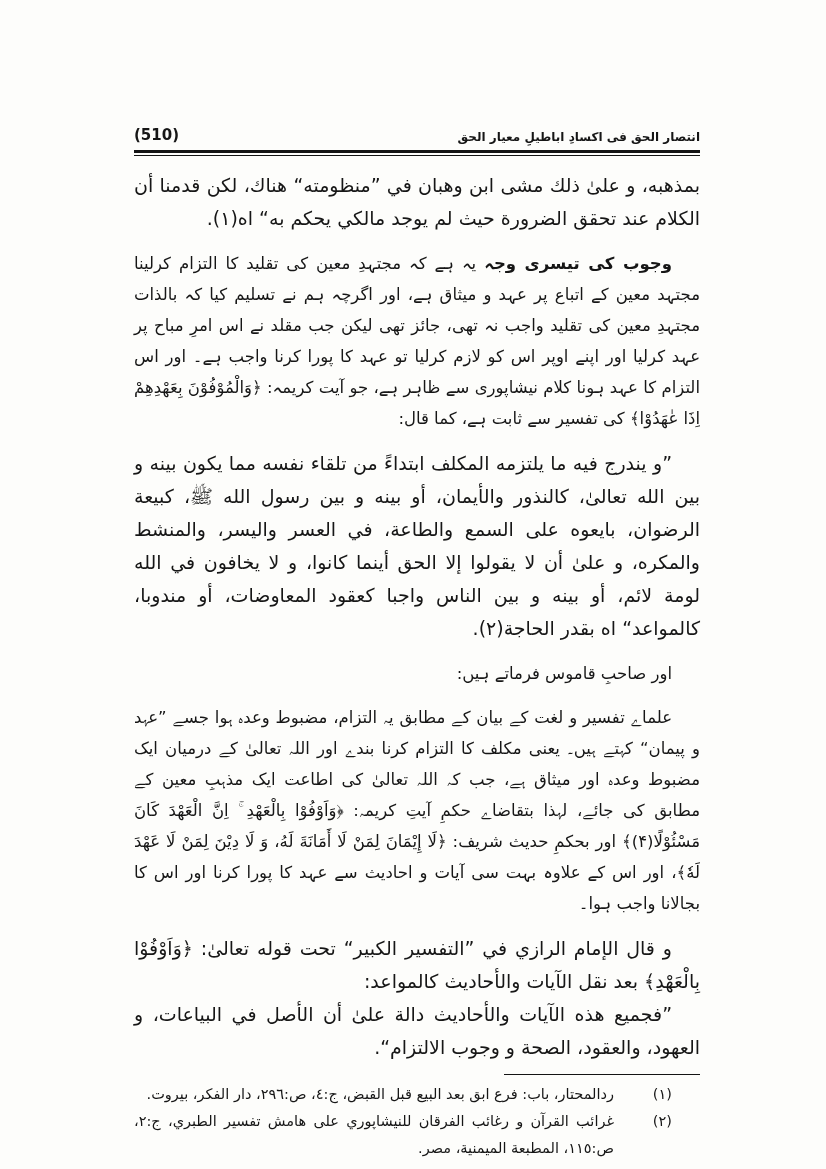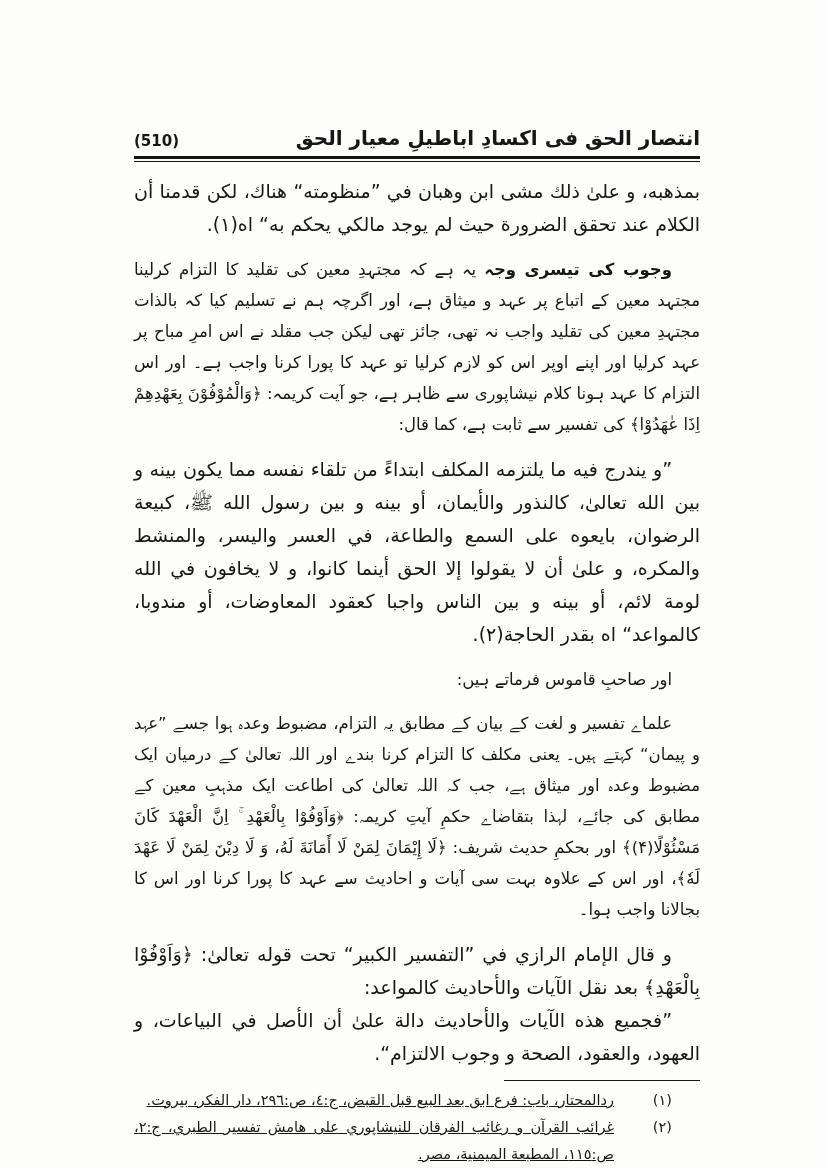--- a/index.html
+++ b/index.html
@@ -19,21 +19,21 @@
   .inner { width: 566px; }
 
   
   .hdr {
     display: flex;
     justify-content: space-between;
     align-items: flex-end;
     padding-bottom: 6px;
   }
   .hdr-title {
-    font-size: 20px;
+    font-size: 12px;
     font-weight: 700;
     letter-spacing: -0.2px;
   }
   .hdr-pageno {
     font-size: 15px;
     font-weight: 600;
     direction: ltr;
   }
   .double-rule {
     height: 6px;
@@ -76,21 +76,20 @@
     font-size: 14.5px;
     line-height: 27px;
   }
   .fn-num {
     flex: 0 0 34px;
     white-space: nowrap;
   }
   .fn-text {
     flex: 1;
     text-align: justify;
-    text-decoration: underline;
   }
 </style>
 </head>
 <body>
 
 <div class="page">
   <div class="inner">
 
     <div class="hdr">
       <div class="hdr-title">انتصار الحق فی اکسادِ اباطیلِ معیار الحق</div>

